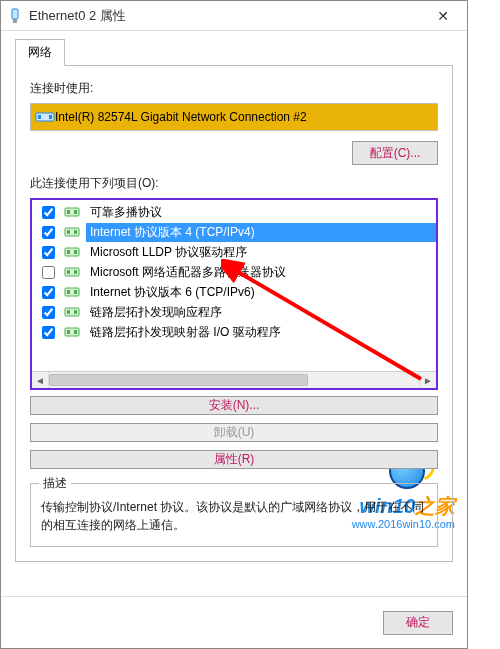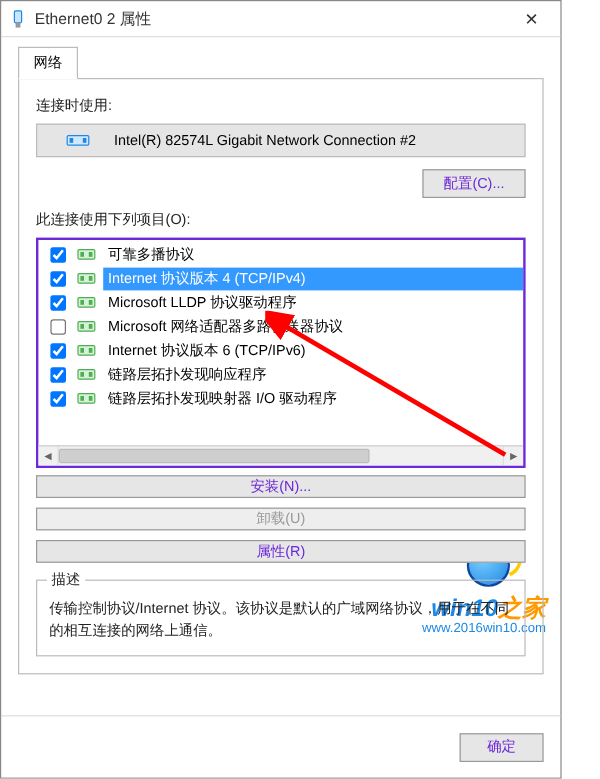--- a/index.html
+++ b/index.html
@@ -68,44 +68,44 @@
     padding:14px 14px;
     position:relative;
     z-index:1;
   }
   .label {
     margin-bottom:6px;
     color:#222;
   }
   .conn-box {
     border:1px solid #bbb;
-    background:#e5e5e5;
-    padding:6px 24px;
+    background:#eab308;
+    padding:6px 4px;
     display:flex;
     align-items:center;
-    gap:20px;
+    gap:0;
     margin-bottom:10px;
   }
   .nic-icon {
     width:20px;height:14px;display:inline-block;
   }
   .right-row {
     display:flex;
     justify-content:flex-end;
     margin-bottom:10px;
   }
   .btn {
     min-width:86px;
     height:24px;
     border:1px solid #999;
     background:#e6e6e6;
     font-size:12px;
     padding:0 10px;
     cursor:pointer;
-    color:#6d28d9;
+    color:#be185d;
   }
   .btn:disabled {
     color:#9a9a9a;
     background:#eee;
     cursor:default;
   }
   .list {
     border:2px solid #6d28d9;
     height:192px;
     overflow:hidden;

